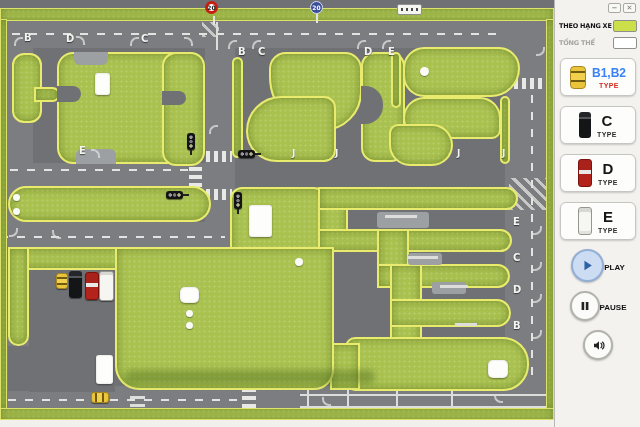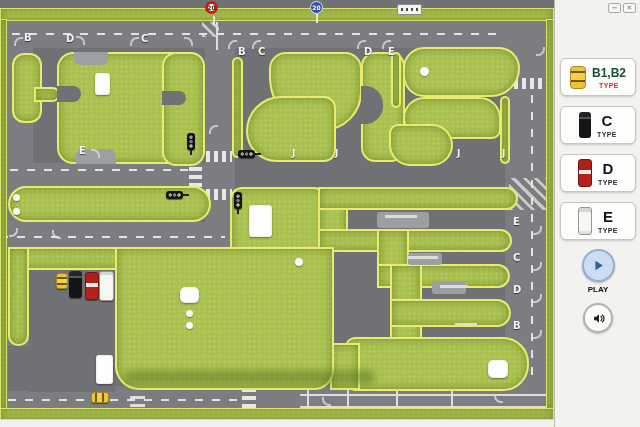--- a/index.html
+++ b/index.html
@@ -76,24 +76,24 @@
   .vicon-car{width:14px;height:21px;border-radius:4px;border:1px solid #a8871c;
      background:linear-gradient(180deg,#eac53c 0 4px,#6e5c12 4px 6px,#f2cf4d 6px 13px,#6e5c12 13px 15px,#eac53c 15px 21px);}
   .vicon-truck{width:12px;height:26px;background:linear-gradient(180deg,#232427 0 5px,#55565a 5px 7px,#141517 7px 26px);}
   .vicon-busr{width:12px;height:26px;border:1px solid #7d130e;
      background:linear-gradient(180deg,#a8211a 0 10px,#e8e8e6 10px 14px,#b3231b 14px 26px);}
   .vicon-busw{width:12px;height:26px;background:#f6f6f3;border:1px solid #96968f;
      box-shadow:inset 0 4px 0 #d8d8d2, inset 0 -3px 0 #e3e3de;}
   .tlab{display:flex;flex-direction:column;align-items:center;line-height:1;}
   .tlab .big{font:bold 15px "Liberation Sans",sans-serif;color:#161616;}
   .tlab .sub{font:bold 7px "Liberation Sans",sans-serif;color:#2c2c2c;margin-top:2px;letter-spacing:.4px;}
-  .tlab.red .big{font-size:12px;color:#14532d;}
+  .tlab.red .big{font-size:12px;color:#3b82f6;}
   .tlab.red .sub{color:#d6281e;}
   .controls{position:absolute;top:249px;left:0;width:86px;display:flex;flex-direction:column;align-items:center;}
-  .ctrl{display:flex;flex-direction:column;align-items:center;margin-bottom:9px;}
+  .ctrl{display:flex;flex-direction:row;align-items:center;margin-bottom:9px;}
   .cbtn{width:30px;height:30px;border-radius:50%;background:#fbfbf9;border:2px solid #b3b3ae;
         box-shadow:0 1px 2px rgba(0,0,0,.25);display:flex;align-items:center;justify-content:center;
         cursor:pointer;padding:0;}
   .cbtn.play{width:33px;height:33px;background:#ccdcf3;border-color:#93afd6;}
   .clabel{font:bold 8px "Liberation Sans",sans-serif;color:#111;margin-top:3px;text-align:center;}
 </style>
 </head>
 <body>
 
 <div class="map">
@@ -252,20 +252,30 @@
       <span class="hook" style="left: 52px; top: 230px; transform: rotate(180deg);"></span>
     </div>
 </div>
 
 <div class="sidebar">
   <div class="winbtns">
     <button class="winbtn">−</button>
     <button class="winbtn">✕</button>
   </div>
 
+  <div class="legend">
+    <div class="legrow">
+      <span class="leglabel">THEO HẠNG XE</span>
+      <span class="swatch active"></span>
+    </div>
+    <div class="legrow dim">
+      <span class="leglabel">TỔNG THỂ</span>
+      <span class="swatch"></span>
+    </div>
+  </div>
 
   <button class="tbtn" style="top:58px">
     <span class="vicon vicon-car"></span>
     <span class="tlab red">
       <span class="big">B1,B2</span>
       <span class="sub">TYPE</span>
     </span>
   </button>
   <button class="tbtn" style="top:106px">
     <span class="vicon vicon-truck"></span>
@@ -293,20 +303,29 @@
     <div class="ctrl">
       <button class="cbtn play">
         <svg width="13" height="13" viewBox="0 0 12 12">
           <path d="M3.2 1.6 L10 6 L3.2 10.4 Z" fill="#2e62a6"></path>
         </svg>
       </button>
       <span class="clabel">PLAY</span>
     </div>
     <div class="ctrl">
       <button class="cbtn">
+        <svg width="12" height="12" viewBox="0 0 12 12">
+          <rect x="2.6" y="2" width="2.6" height="8" fill="#222"></rect>
+          <rect x="6.8" y="2" width="2.6" height="8" fill="#222"></rect>
+        </svg>
+      </button>
+      <span class="clabel">PAUSE</span>
+    </div>
+    <div class="ctrl">
+      <button class="cbtn">
         <svg width="13" height="13" viewBox="0 0 13 13">
           <path d="M2 4.8 h2.2 L7 2.3 v8.4 L4.2 8.2 H2 Z" fill="#222"></path>
           <path d="M8.6 4 a3 3 0 0 1 0 5" stroke="#222" stroke-width="1.2" fill="none"></path>
           <path d="M10.2 2.8 a4.6 4.6 0 0 1 0 7.4" stroke="#222" stroke-width="1.2" fill="none"></path>
         </svg>
       </button>
 
     </div>
   </div>
 </div>

